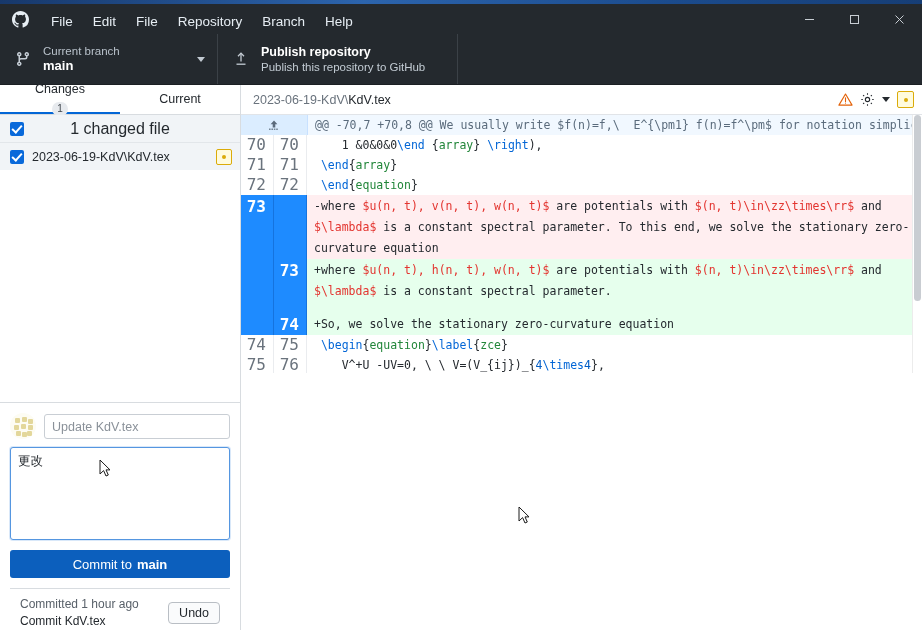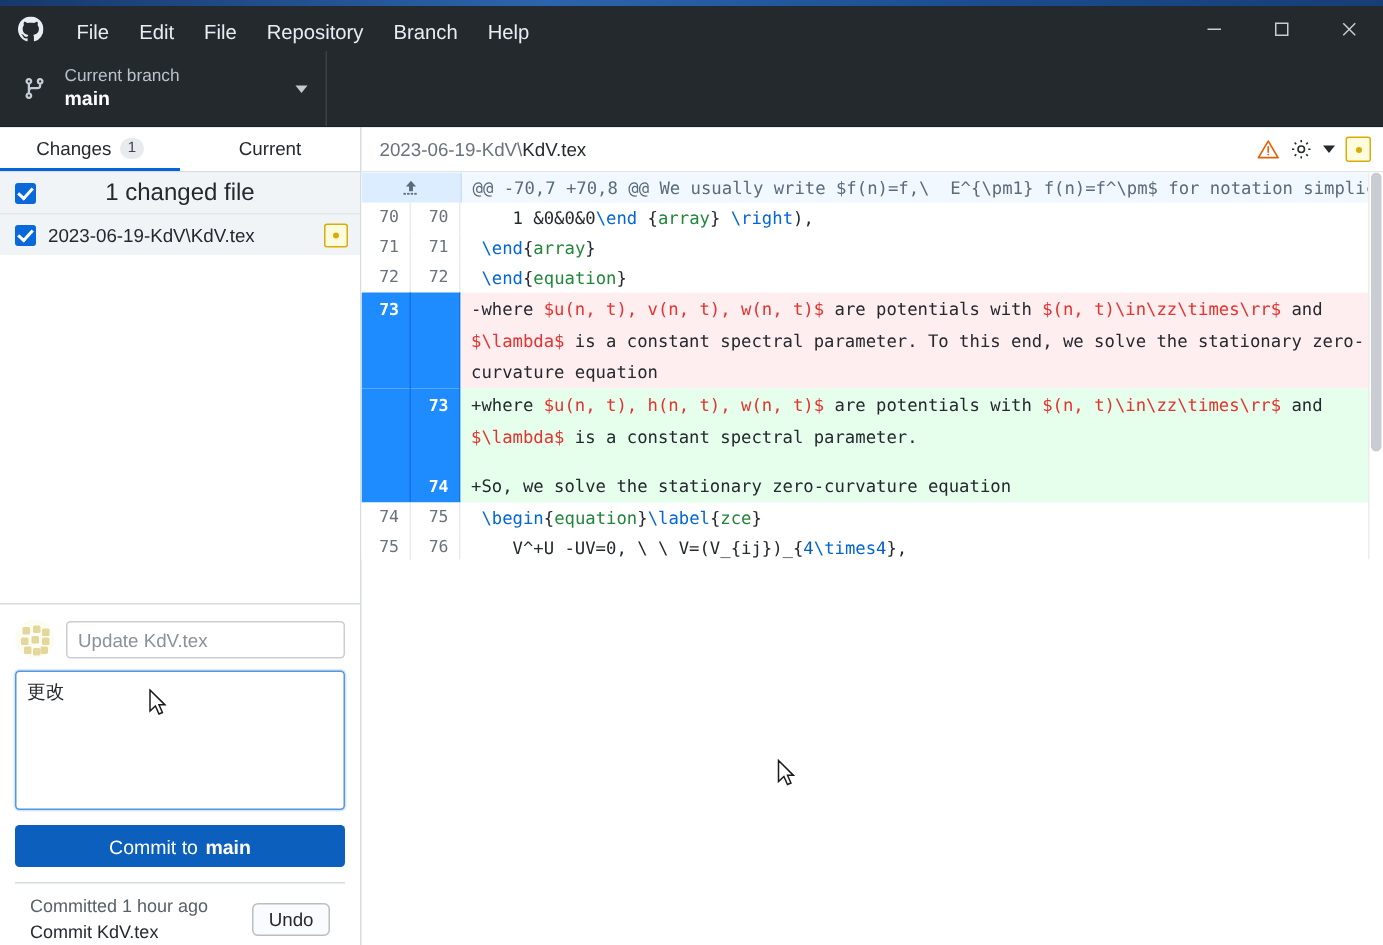--- a/index.html
+++ b/index.html
@@ -163,21 +163,21 @@
     display: flex;
     align-items: center;
     justify-content: center;
     font-size: 12.5px;
     color: #24292e;
     border-bottom: 2px solid transparent;
     box-sizing: border-box;
     cursor: default;
     gap: 6px;
   }
-  .tab.active { border-bottom-color: #0366d6; }
+  .tab.active { border-bottom-color: #0366d6; flex-direction: column; }
   .tab .count {
     background: #e7eaee;
     color: #41474d;
     border-radius: 8px;
     font-size: 10px;
     padding: 0px 5px;
     line-height: 14px;
     height: 14px;
   }
 
@@ -400,21 +400,21 @@
     align-items: stretch;
     min-height: 20px;
   }
   .gut {
     width: 33px;
     flex: 0 0 33px;
     text-align: right;
     padding-right: 7px;
     box-sizing: border-box;
     color: #6a737d;
-    font-size: 11px;
+    font-size: 16px;
     line-height: 20px;
     background: #fff;
     border-right: 1px solid #eaecef;
     user-select: none;
   }
   .gut.b { border-right: 1px solid #eaecef; }
   .code {
     flex: 1;
     padding-left: 7px;
     white-space: pre;
@@ -513,20 +513,33 @@
             <path d="M9.5 3.25a2.25 2.25 0 1 1 3 2.122V6A2.5 2.5 0 0 1 10 8.5H6a1 1 0 0 0-1 1v1.128a2.251 2.251 0 1 1-1.5 0V5.372a2.25 2.25 0 1 1 1.5 0v1.836A2.493 2.493 0 0 1 6 7h4a1 1 0 0 0 1-1v-.628A2.25 2.25 0 0 1 9.5 3.25Zm-6 0a.75.75 0 1 0 1.5 0 .75.75 0 0 0-1.5 0Zm8.25-.75a.75.75 0 1 0 0 1.5.75.75 0 0 0 0-1.5ZM4.25 12a.75.75 0 1 0 0 1.5.75.75 0 0 0 0-1.5Z"></path>
           </svg>
       </div>
       <div class="tb-text">
         <div class="tb-label">Current branch</div>
         <div class="tb-value">main</div>
       </div>
       <div class="caret"></div>
     </div>
 
+    <div class="tb-cell tb-publish">
+      <div class="tb-icon">
+        <svg width="16" height="16" viewBox="0 0 16 16" fill="none" stroke="currentColor" stroke-width="1.3">
+          <path d="M8 10.5V2.2"></path>
+            <path d="M5 5.2 8 2.1l3 3.1"></path>
+            <path d="M3.5 13.2h9"></path>
+        </svg>
+      </div>
+      <div class="tb-text">
+        <div class="tb-value pub">Publish repository</div>
+        <div class="tb-sub">Publish this repository to GitHub</div>
+      </div>
+    </div>
 
     <div class="tb-cell tb-rest"></div>
   </div>
 
   <div class="main">
 
     <div class="sidebar">
       <div class="tabs">
         <div class="tab active">
           <span>Changes</span>

